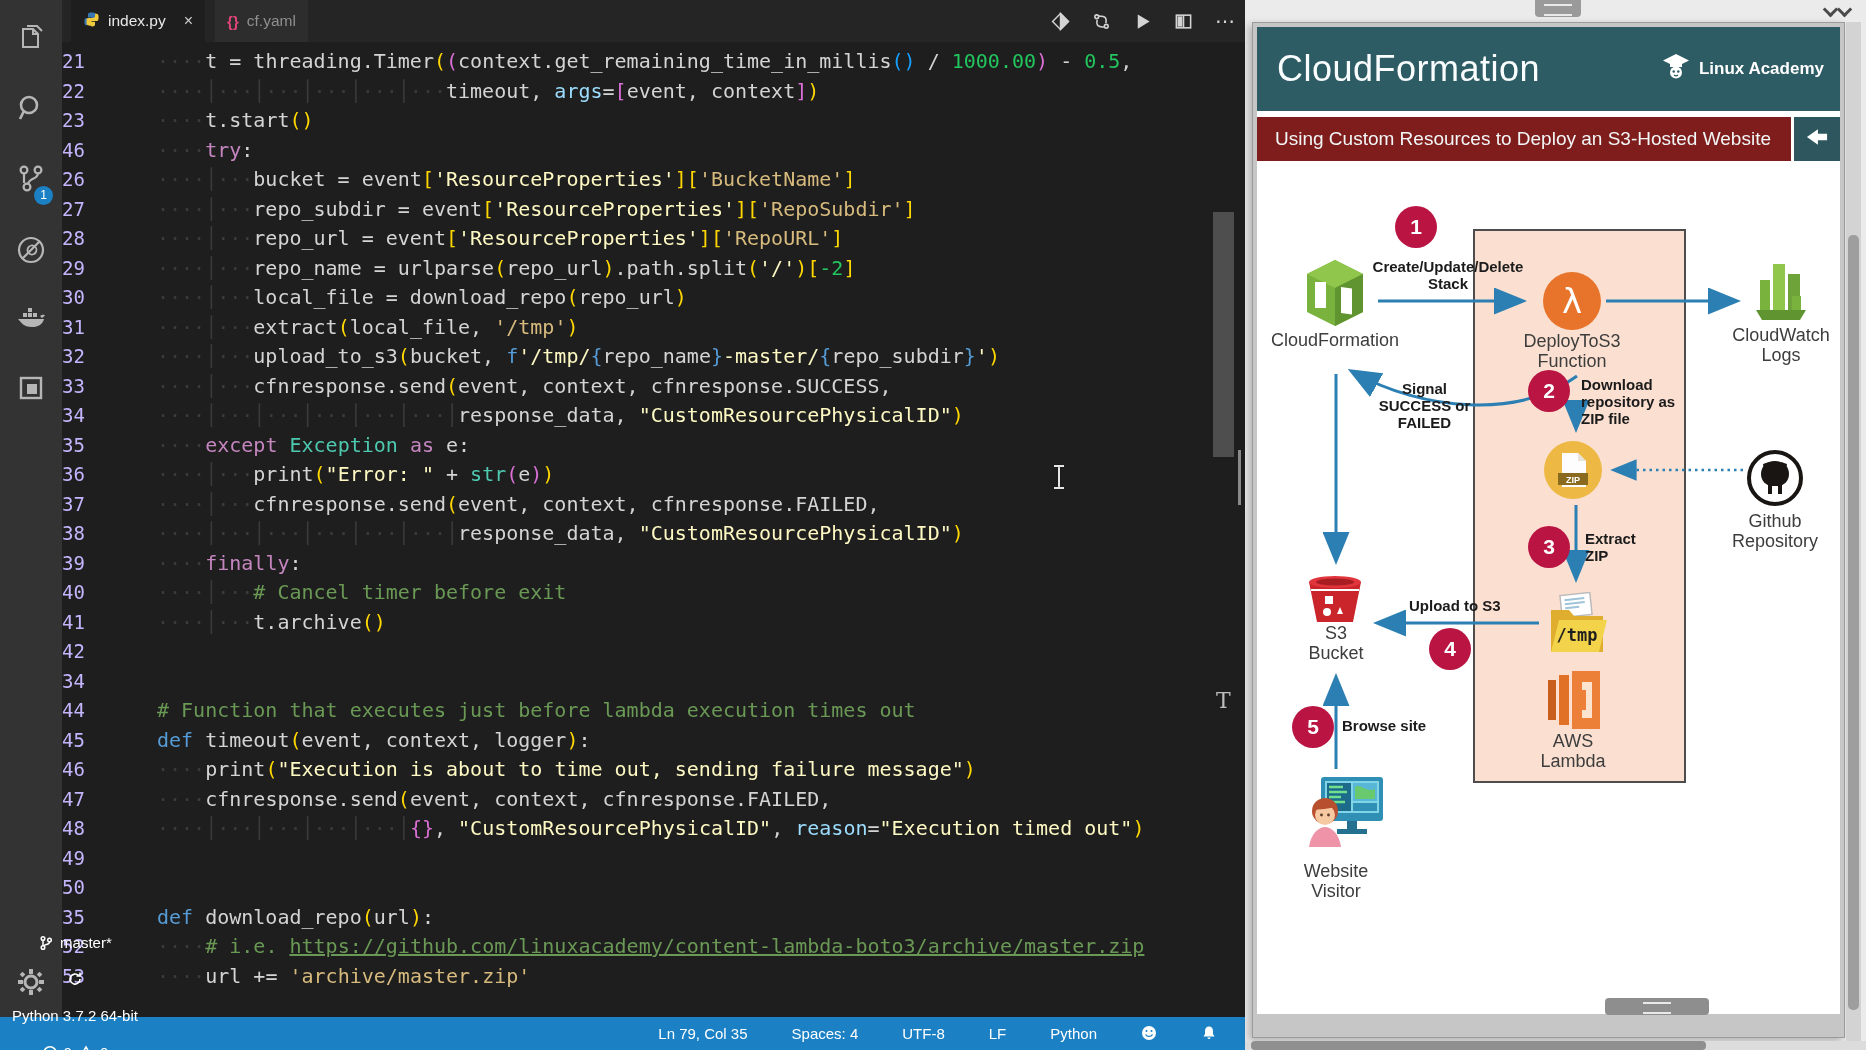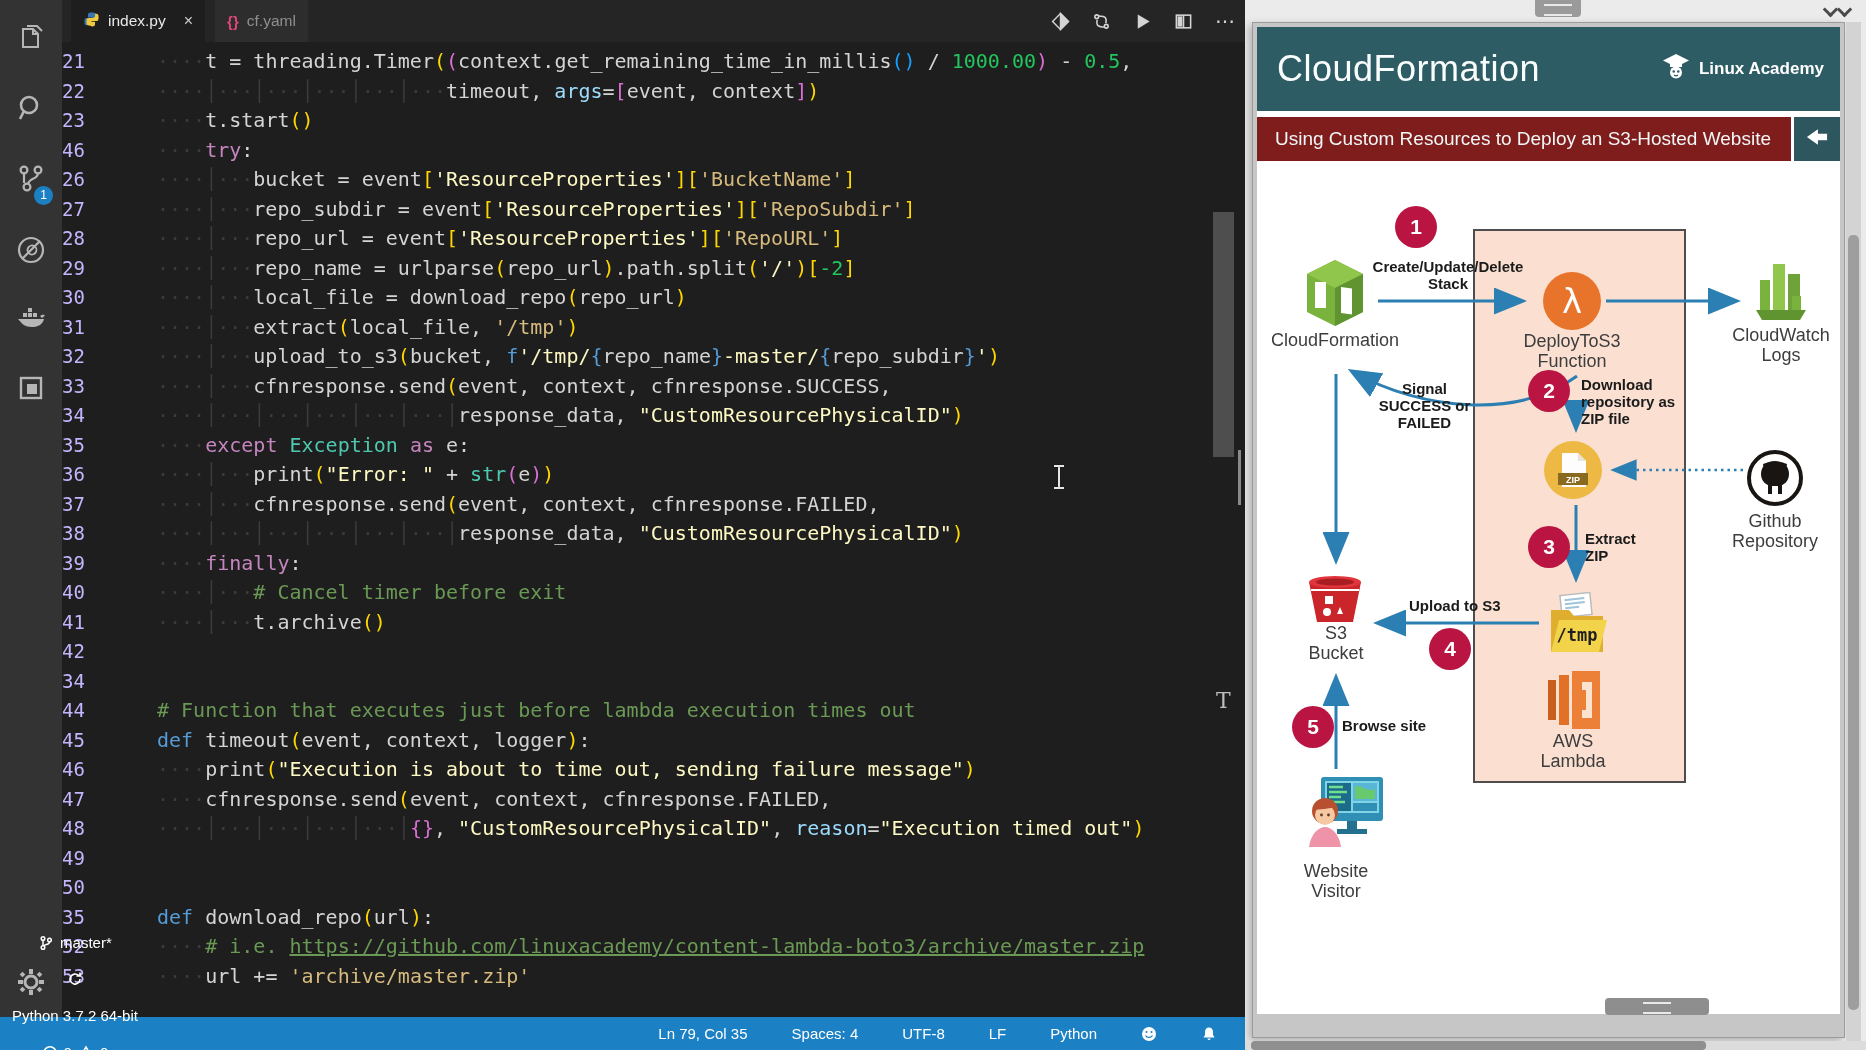--- a/index.html
+++ b/index.html
@@ -31,21 +31,21 @@
   .ed-scroll{position:absolute;left:1151px;top:170px;width:21px;height:245px;background:#4e4e4e;}
   .ed-marker{position:absolute;left:1176px;top:408px;width:3px;height:55px;background:#8a8a8a;}
   .t-artifact{position:absolute;left:1154px;top:646px;color:#bdbdbd;font-family:"DejaVu Serif",serif;font-size:22px;}
   .ibeam{position:absolute;left:990px;top:422px;width:14px;height:26px;}
   .ibeam div{position:absolute;background:#e6e6e6;box-shadow:0 0 1px #000;}
   .ibeam .v{left:6px;top:2px;width:2px;height:22px;}
   .ibeam .t{left:2px;top:1px;width:10px;height:2px;}
   .ibeam .b{left:2px;top:23px;width:10px;height:2px;}
   .statusbar{position:absolute;left:-62px;bottom:0;width:1245px;height:33px;background:#1b80c4;color:#fff;font-size:15px;display:flex;align-items:center;}
   .sb-left{display:flex;align-items:center;gap:20px;padding-left:12px;flex-direction:column;}
-  .sb-right{margin-left:auto;display:flex;align-items:center;gap:44px;padding-right:28px;}
+  .sb-right{margin-left:auto;display:flex;align-items:flex-start;gap:44px;padding-right:28px;}
   .sb-item{display:flex;align-items:center;gap:6px;}
   .statusbar svg{width:16px;height:16px;display:block;}
   
   .page{position:absolute;left:1245px;top:0;width:621px;height:1050px;background:#ebebeb;}
   .top-handle{position:absolute;left:290px;top:0px;width:46px;height:17px;background:#9a9a9a;border-radius:0 0 4px 4px;}
   .handle-lines{position:absolute;left:9px;top:4px;width:28px;height:8px;border-top:2px solid #e9e9e9;border-bottom:2px solid #e9e9e9;}
   .chevrons{position:absolute;left:580px;top:4px;width:30px;height:16px;}
   .chev{position:absolute;width:8px;height:8px;border-right:3px solid #4a4a4a;border-bottom:3px solid #4a4a4a;transform:rotate(45deg);}
   .window{position:absolute;left:7px;top:22px;width:593px;height:1016px;background:#c6c6c6;border:1px solid #9b9b9b;box-shadow:-3px 3px 8px rgba(0,0,0,.25);box-sizing:border-box;}
   .win-white{position:absolute;left:4px;top:4px;right:4px;height:989px;background:#ffffff;}

